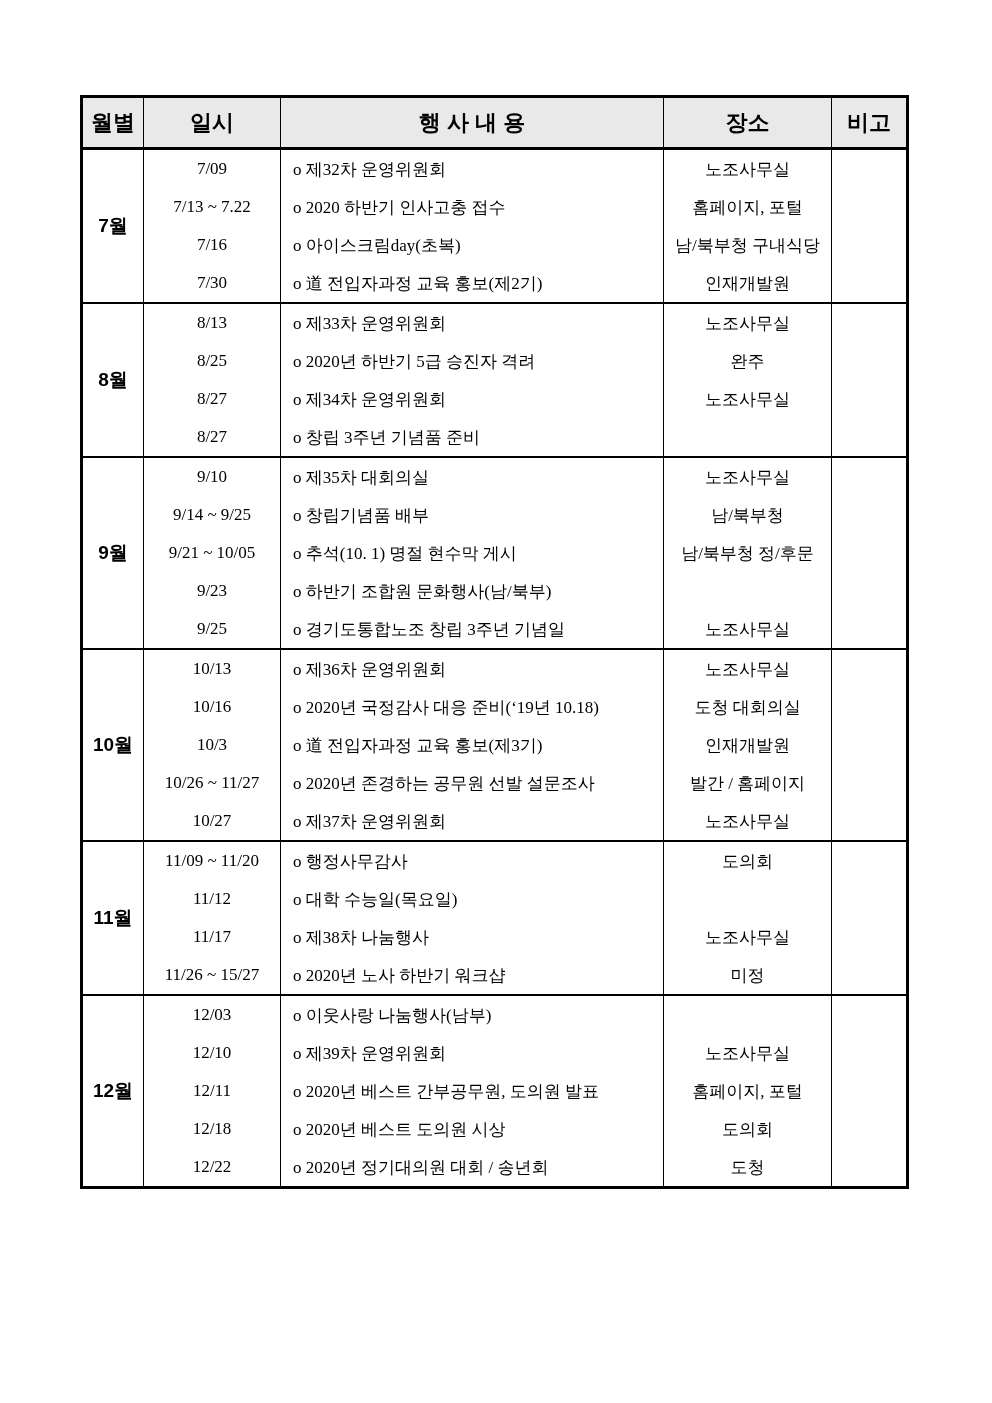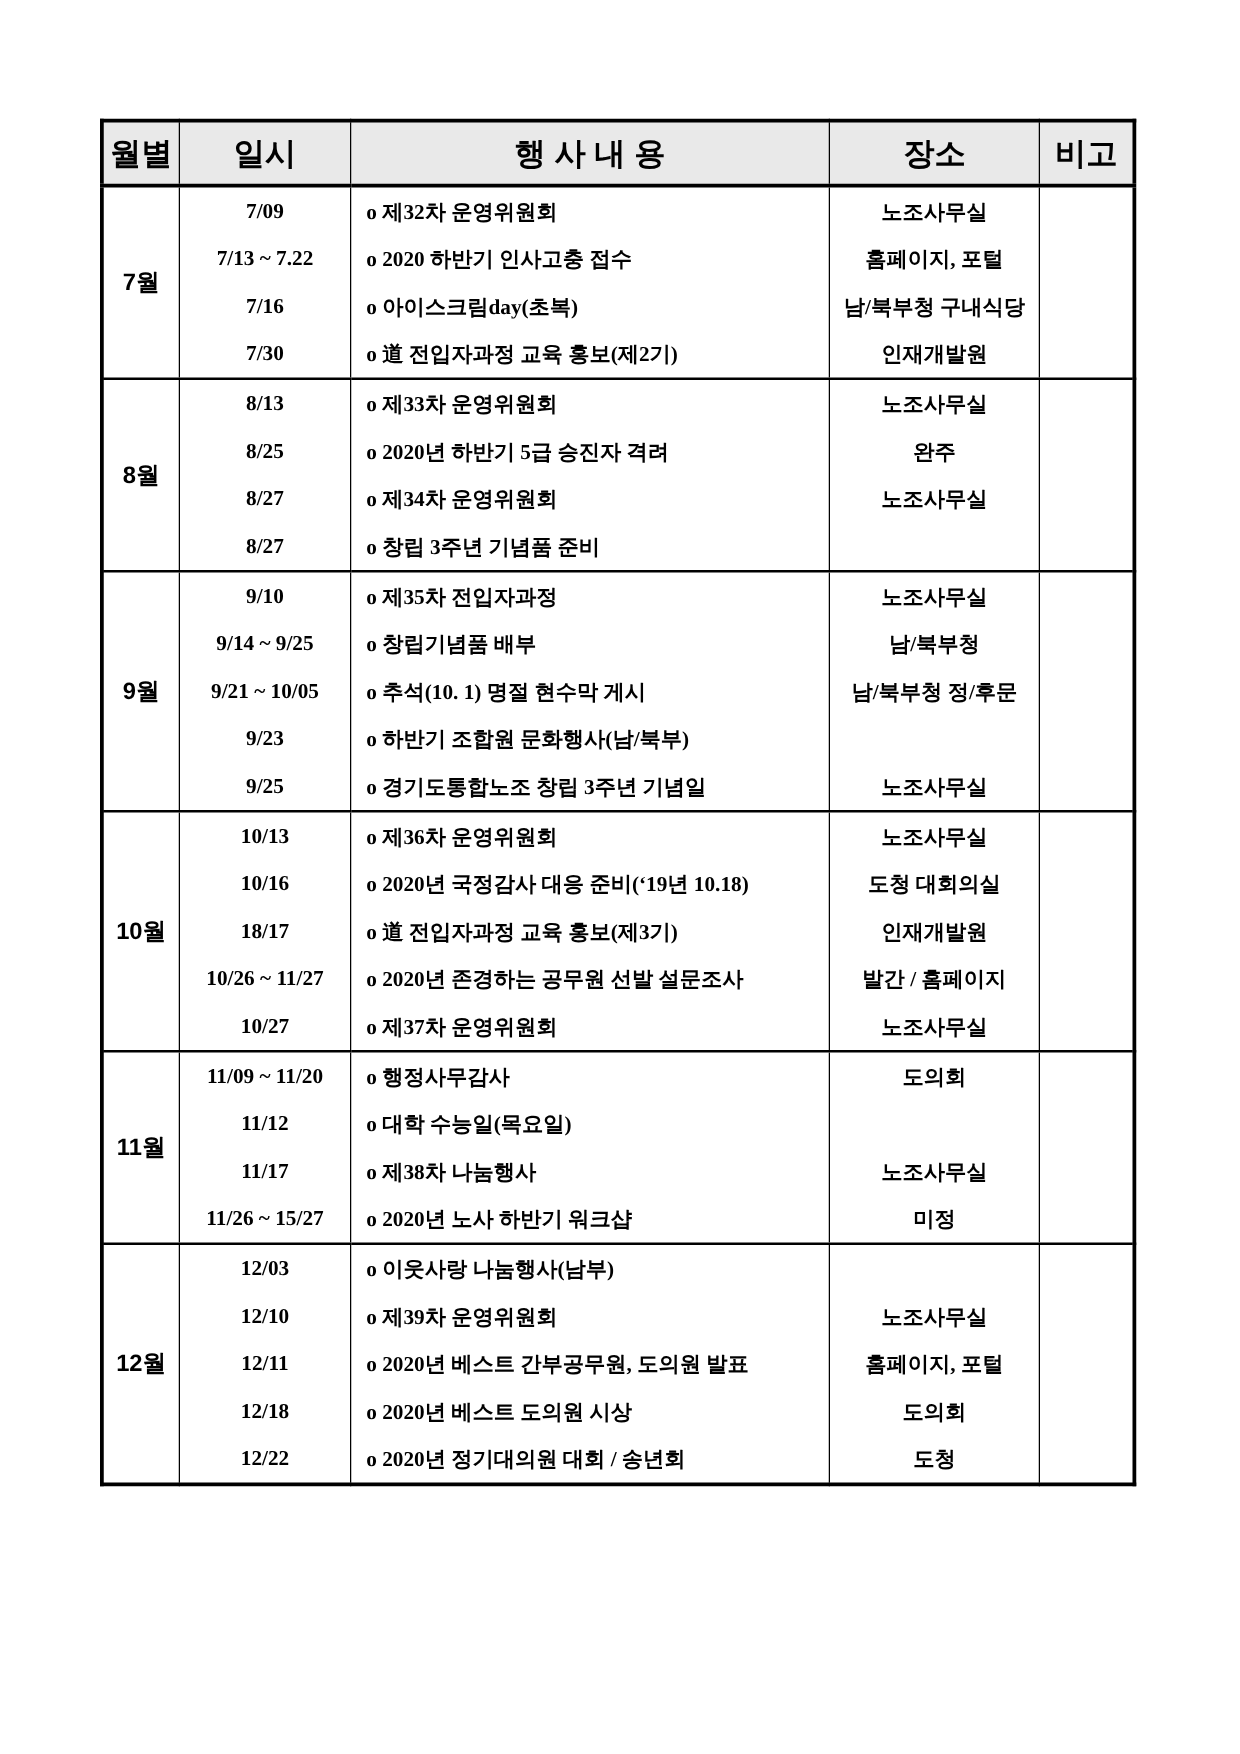--- a/index.html
+++ b/index.html
@@ -30,32 +30,31 @@
   col.c-note    { width: 76px; }
 
   thead th {
     background: var(--header-bg, #e9e9e9);
     height: 49px;
     border-bottom: 3px solid var(--border-color, #000000);
     border-left: 1px solid var(--border-color, #000000);
     border-right: 1px solid var(--border-color, #000000);
     font-family: "Liberation Sans", "DejaVu Sans", sans-serif;
     font-weight: bold;
-    font-size: 25px;
+    font-size: 22px;
     text-align: center;
     vertical-align: middle;
     padding: 0;
   }
   tbody td {
     border-left: 1px solid var(--border-color, #000000);
     border-right: 1px solid var(--border-color, #000000);
     border-top: 2px solid var(--border-color, #000000);
     vertical-align: middle;
     padding: 0;
-    font-weight: bold;
   }
   td.month-cell {
     text-align: center;
     font-family: "Liberation Sans", "DejaVu Sans", sans-serif;
     font-weight: bold;
     font-size: 19px;
   }
   .line {
     height: 38px;
     display: flex;
@@ -137,41 +136,41 @@
         <tr>
           <td class="month-cell">9월</td>
           <td class="date-cell">
             <div class="line date-line">9/10</div>
             <div class="line date-line">9/14 ~ 9/25</div>
             <div class="line date-line">9/21 ~ 10/05</div>
             <div class="line date-line">9/23</div>
             <div class="line date-line">9/25</div>
           </td>
           <td class="content-cell">
-            <div class="line content-line">o 제35차 전입자과정</div>
+            <div class="line content-line">o 제35차 대회의실</div>
             <div class="line content-line">o 창립기념품 배부</div>
             <div class="line content-line">o 추석(10. 1) 명절 현수막 게시</div>
             <div class="line content-line">o 하반기 조합원 문화행사(남/북부)</div>
             <div class="line content-line">o 경기도통합노조 창립 3주년 기념일</div>
           </td>
           <td class="place-cell">
             <div class="line place-line">노조사무실</div>
             <div class="line place-line">남/북부청</div>
             <div class="line place-line">남/북부청 정/후문</div>
             <div class="line place-line"></div>
             <div class="line place-line">노조사무실</div>
           </td>
           <td class="note-cell"></td>
         </tr>
         <tr>
           <td class="month-cell">10월</td>
           <td class="date-cell">
             <div class="line date-line">10/13</div>
             <div class="line date-line">10/16</div>
-            <div class="line date-line">18/17</div>
+            <div class="line date-line">10/3</div>
             <div class="line date-line">10/26 ~ 11/27</div>
             <div class="line date-line">10/27</div>
           </td>
           <td class="content-cell">
             <div class="line content-line">o 제36차 운영위원회</div>
             <div class="line content-line">o 2020년 국정감사 대응 준비(‘19년 10.18)</div>
             <div class="line content-line">o 道 전입자과정 교육 홍보(제3기)</div>
             <div class="line content-line">o 2020년 존경하는 공무원 선발 설문조사</div>
             <div class="line content-line">o 제37차 운영위원회</div>
           </td>

